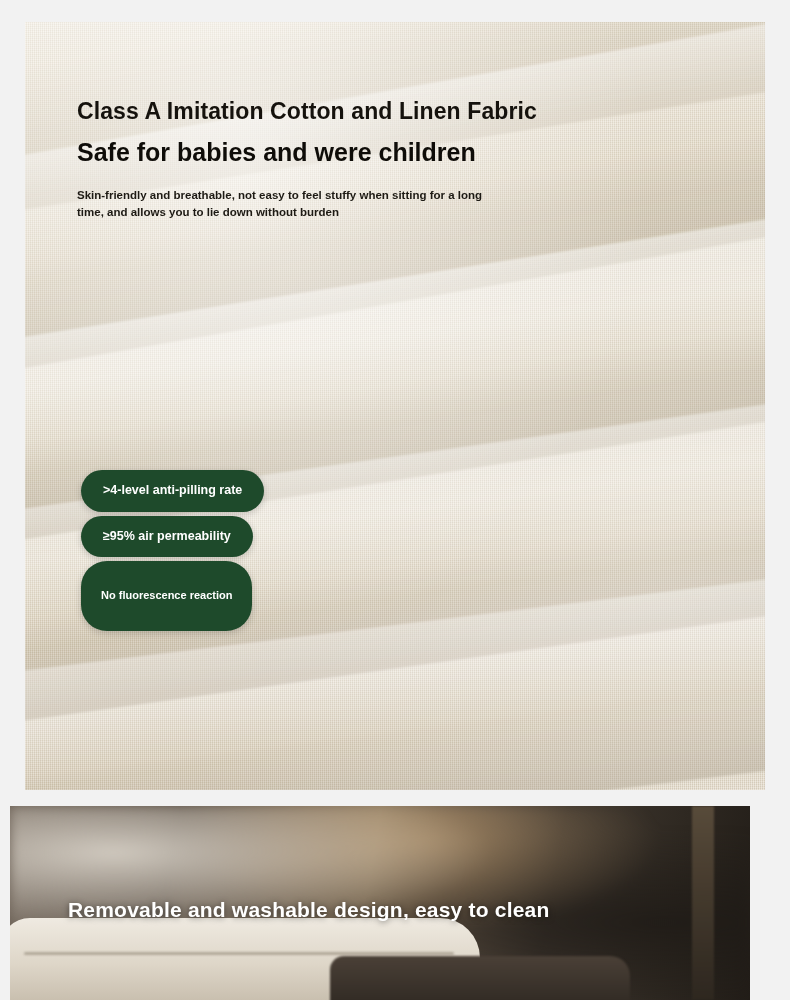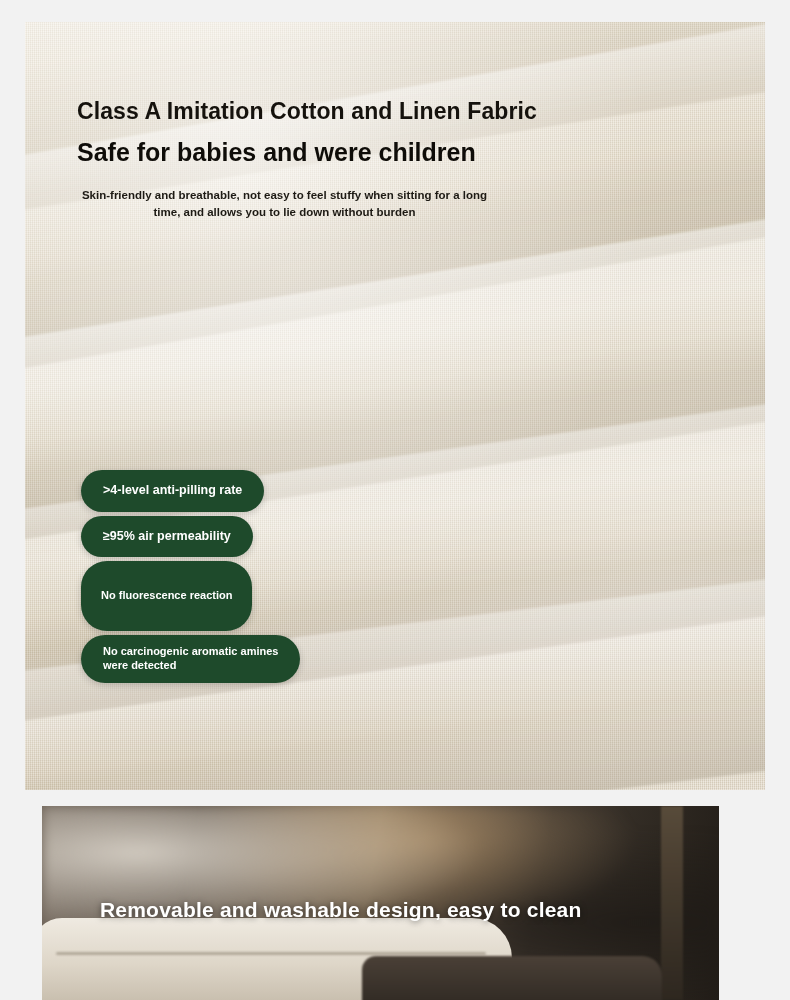--- a/index.html
+++ b/index.html
@@ -110,21 +110,20 @@
     line-height: 1.3;
     margin: 0 0 18px 0;
   }
   .subcopy {
     font-size: 11.5px;
     font-weight: bold;
     color: #1d1a14;
     line-height: 1.45;
     width: 415px;
     margin: 0;
-    text-align: center;
   }
 
   
   .pill-stack {
     position: absolute;
     left: 56px;
     top: 448px;
     display: flex;
     flex-direction: column;
     gap: 4px;
@@ -141,23 +140,23 @@
     box-shadow: 0 2px 7px rgba(0,0,0,0.18);
     white-space: pre-line;
     display: inline-block;
   }
   .pill.small { font-size: 11px; padding: 28px 20px; }
   .pill.two-line { padding: 10px 22px; }
 
   
   .panel-two {
     position: absolute;
-    left: 42px;
+    left: 10px;
     top: 806px;
-    width: 677px;
+    width: 740px;
     height: 194px;
     overflow: hidden;
     background: #a21caf;
   }
   .room-bg {
     position: absolute;
     inset: 0;
     background:
       linear-gradient(100deg, #6d6257 0%, #5a4f44 22%, #7b6a56 38%, #8a7860 48%,
                       #6b5c4c 58%, #3f372f 72%, #2e2821 88%, #221d18 100%);
@@ -240,22 +239,20 @@
     <div class="headline-block">
       <p class="headline-1">Class A Imitation Cotton and Linen Fabric</p>
       <p class="headline-2">Safe for babies and were children</p>
       <p class="subcopy">Skin-friendly and breathable, not easy to feel stuffy when sitting for a long time, and allows you to lie down without burden</p>
     </div>
 
     <div class="pill-stack">
       <span class="pill">&gt;4-level anti-pilling rate</span>
       <span class="pill">≥95% air permeability</span>
       <span class="pill small">No fluorescence reaction</span>
-      <span class="pill small two-line">No carcinogenic aromatic amines
-were detected</span>
     </div>
   </div>
 
   <div class="panel-two">
     <div class="room-bg"></div>
     <div class="room-blur"></div>
     <div class="wood-panel"></div>
     <div class="sofa-arm"></div>
     <div class="sofa-seam"></div>
     <div class="cushion-dark"></div>

